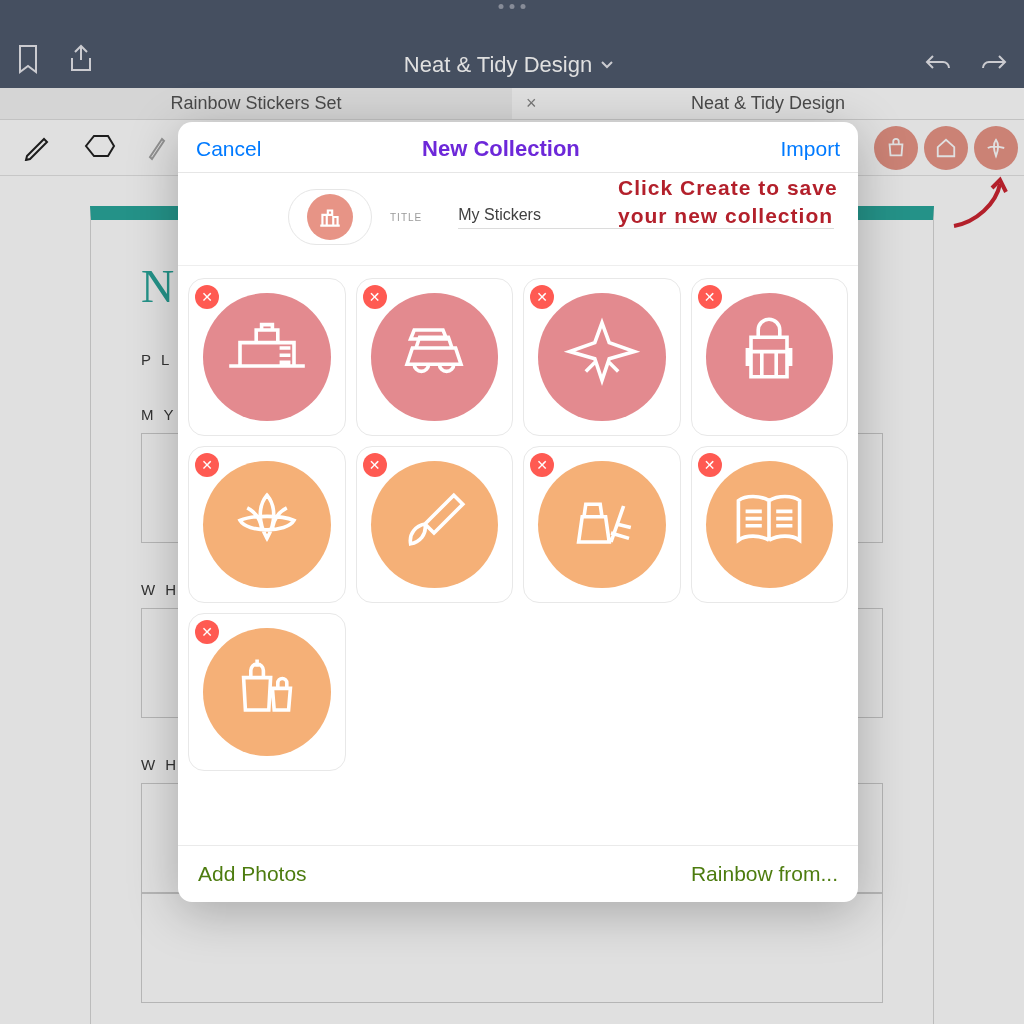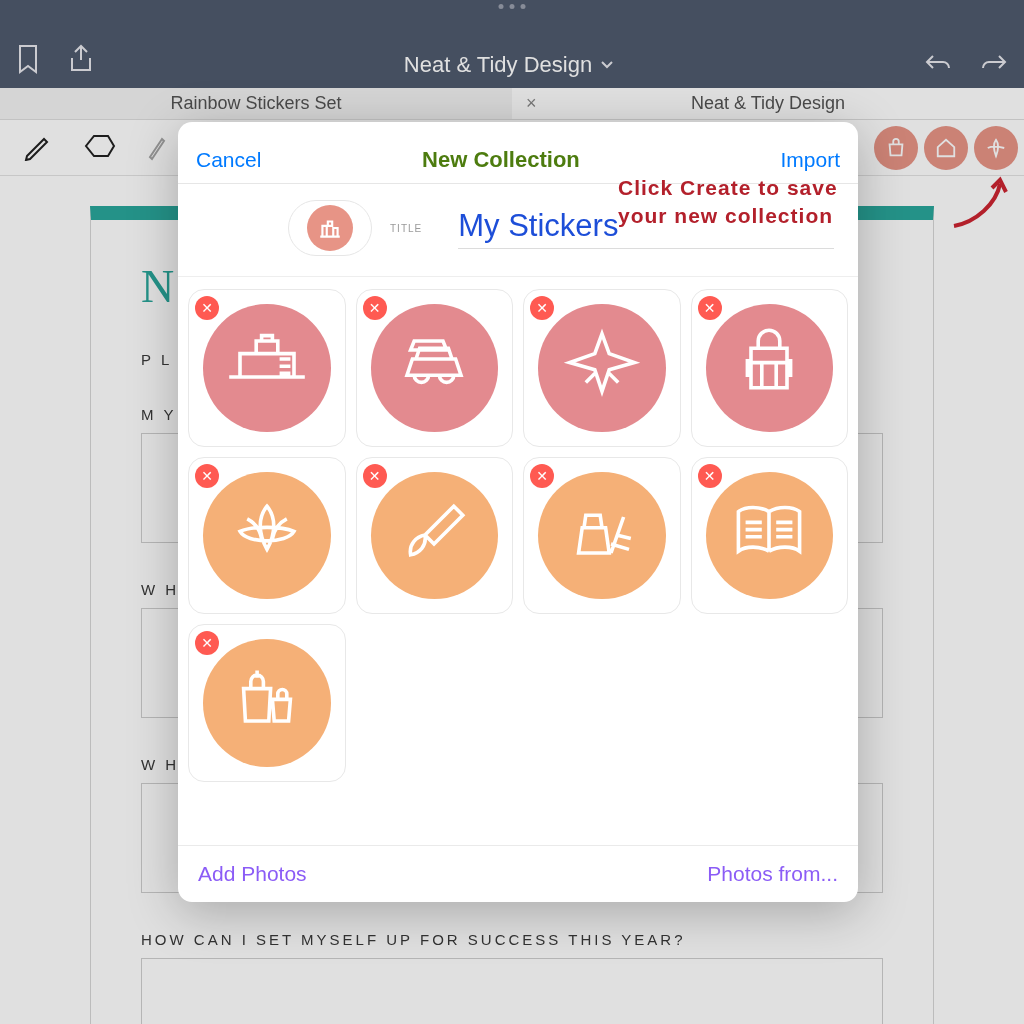--- a/index.html
+++ b/index.html
@@ -49,54 +49,54 @@
   .page .box { border:1px solid #cfcfcf; height:110px; width:100%; }
 
   
   .dim { position:absolute; inset:0; background:rgba(0,0,0,0.12); }
 
   
   .modal { position:absolute; left:178px; top:122px; width:680px; height:780px;
            background:#fff; border-radius:14px; box-shadow:0 10px 50px rgba(0,0,0,0.25);
            display:flex; flex-direction:column; overflow:hidden; }
   .modal-header { display:flex; align-items:center; justify-content:space-between;
-                  padding:14px 18px 10px; border-bottom:1px solid #e6e6e6;margin-top:11px; }
+                  padding:14px 18px 10px; border-bottom:1px solid #e6e6e6; }
   .modal-header .btn { font-size:21px; color:#007aff; cursor:pointer; }
-  .modal-header .title { font-size:22px; font-weight:600; color:#4d7c0f; margin-left:-40px;}
+  .modal-header .title { font-size:22px; font-weight:600; color:#6d28d9; margin-left:-40px;}
   .annot { position:absolute; top:174px; left:618px; width:240px;
            font-family:Liberation Sans, sans-serif; font-weight:700; color:#b3202b;
            font-size:21px; letter-spacing:1px; line-height:1.35; }
   .annot-arrow { position:absolute; top:174px; left:946px; }
 
   .title-row { display:flex; align-items:center; gap:18px; padding:16px 24px 20px 110px;
                border-bottom:1px solid #eee; }
   .title-row .thumb { width:84px; height:56px; border:1px solid #e6e6e6; border-radius:30px;
                       display:flex; align-items:center; justify-content:center; background:#fff;}
   .title-row .thumb .circ { width:46px; height:46px; border-radius:50%; background:#e79486;
                             display:flex;align-items:center;justify-content:center;}
   .title-row .thumb svg{stroke:#fff;}
   .title-row .tlabel { font-size:10px; letter-spacing:1px; color:#9a9a9a; margin-right:18px;}
   .title-row .tval-wrap { flex:1; border-bottom:1px solid #dcdcdc; padding-bottom:4px;}
-  .title-row .tval { font-size:31px; color:#1d4ed8; }
+  .title-row .tval { font-size:16px; color:#404040; }
 
   .grid { flex:1; overflow:auto; padding:12px 10px; display:grid;
           grid-template-columns:repeat(4,1fr); gap:10px; align-content:start;}
   .tile { aspect-ratio:1; border:1px solid #e8e8e8; border-radius:16px;
           display:flex; align-items:center; justify-content:center; position:relative; }
   .tile .del { position:absolute; top:6px; left:6px; width:24px;height:24px;
                border-radius:50%; background:#ff5a52; display:flex;
                align-items:center; justify-content:center; color:#fff; font-size:14px;}
   .tile .circ { width:82%; height:82%; border-radius:50%;
                 display:flex; align-items:center; justify-content:center;}
   .pink .circ{ background:#e38a8f; }
   .orange .circ{ background:#f5b077; }
   .tile svg { stroke:#fff; fill:none; stroke-width:4; }
 
   .modal-footer { display:flex; justify-content:space-between; padding:16px 20px;
-                  border-top:1px solid #eaeaea; font-size:21px; color:#8b5cf6;}
+                  border-top:1px solid #eaeaea; font-size:21px; color:#4d7c0f;}
 </style>
 </head>
 <body>
 
 <div class="dots">
     <span></span>
     <span></span>
     <span></span>
   </div>
 <div class="topbar">
@@ -180,21 +180,20 @@
 <div class="page">
   <div class="card">
     <div class="green-title">N</div>
     <div class="sect">P L</div>
     <div class="sect">M Y</div>
     <div class="box"></div>
     <div class="sect">W H</div>
     <div class="box"></div>
     <div class="sect">W H</div>
     <div class="box"></div>
-    <div class="sect">How can I set myself up for success this year?</div>
     <div class="box"></div>
   </div>
 </div>
 
 <div class="dim"></div>
 
 <div class="modal">
   <div class="modal-header">
     <span class="btn">Cancel</span>
     <span class="title">New Collection</span>
@@ -286,21 +285,21 @@
         <div class="circ">
           <svg viewBox="0 0 100 100" width="90" height="90">
             <path d="M24 34h30l-2 36H26zM32 34v-8a7 7 0 0114 0v8M39 22v-8M56 46h20l-2 24H58zM62 46v-6a5 5 0 0110 0v6"></path>
           </svg>
         </div>
       </div>
     </div>
 
   <div class="modal-footer">
     <span>Add Photos</span>
-    <span>Photos from...</span>
+    <span>Rainbow from...</span>
   </div>
 </div>
 
 <div class="annot">Click Create to save your new collection</div>
 <svg class="annot-arrow" width="70" height="60">
   <path d="M8 52 C 30 48, 50 30, 54 10" stroke="#b3202b" stroke-width="4" fill="none"></path>
   <path d="M46 14 L54 6 L60 18" stroke="#b3202b" stroke-width="4" fill="none"></path>
 </svg>
 
 </body></html>

